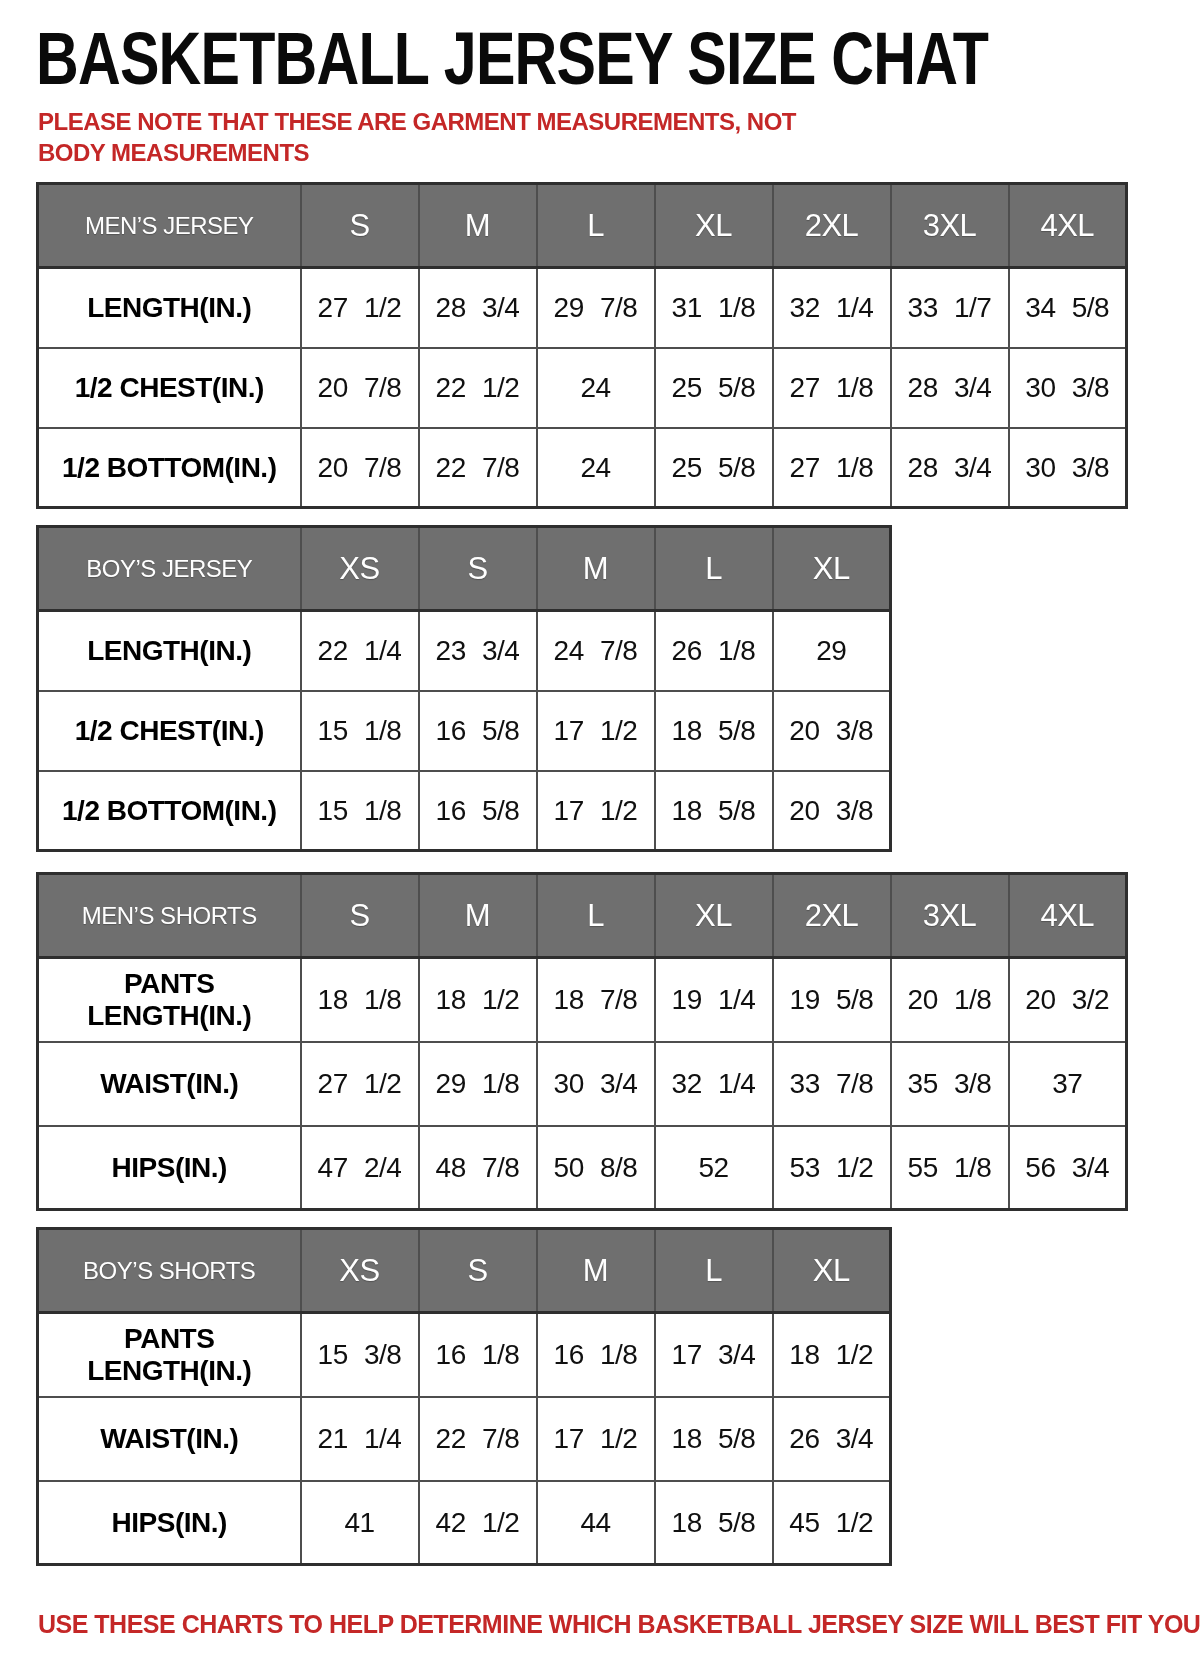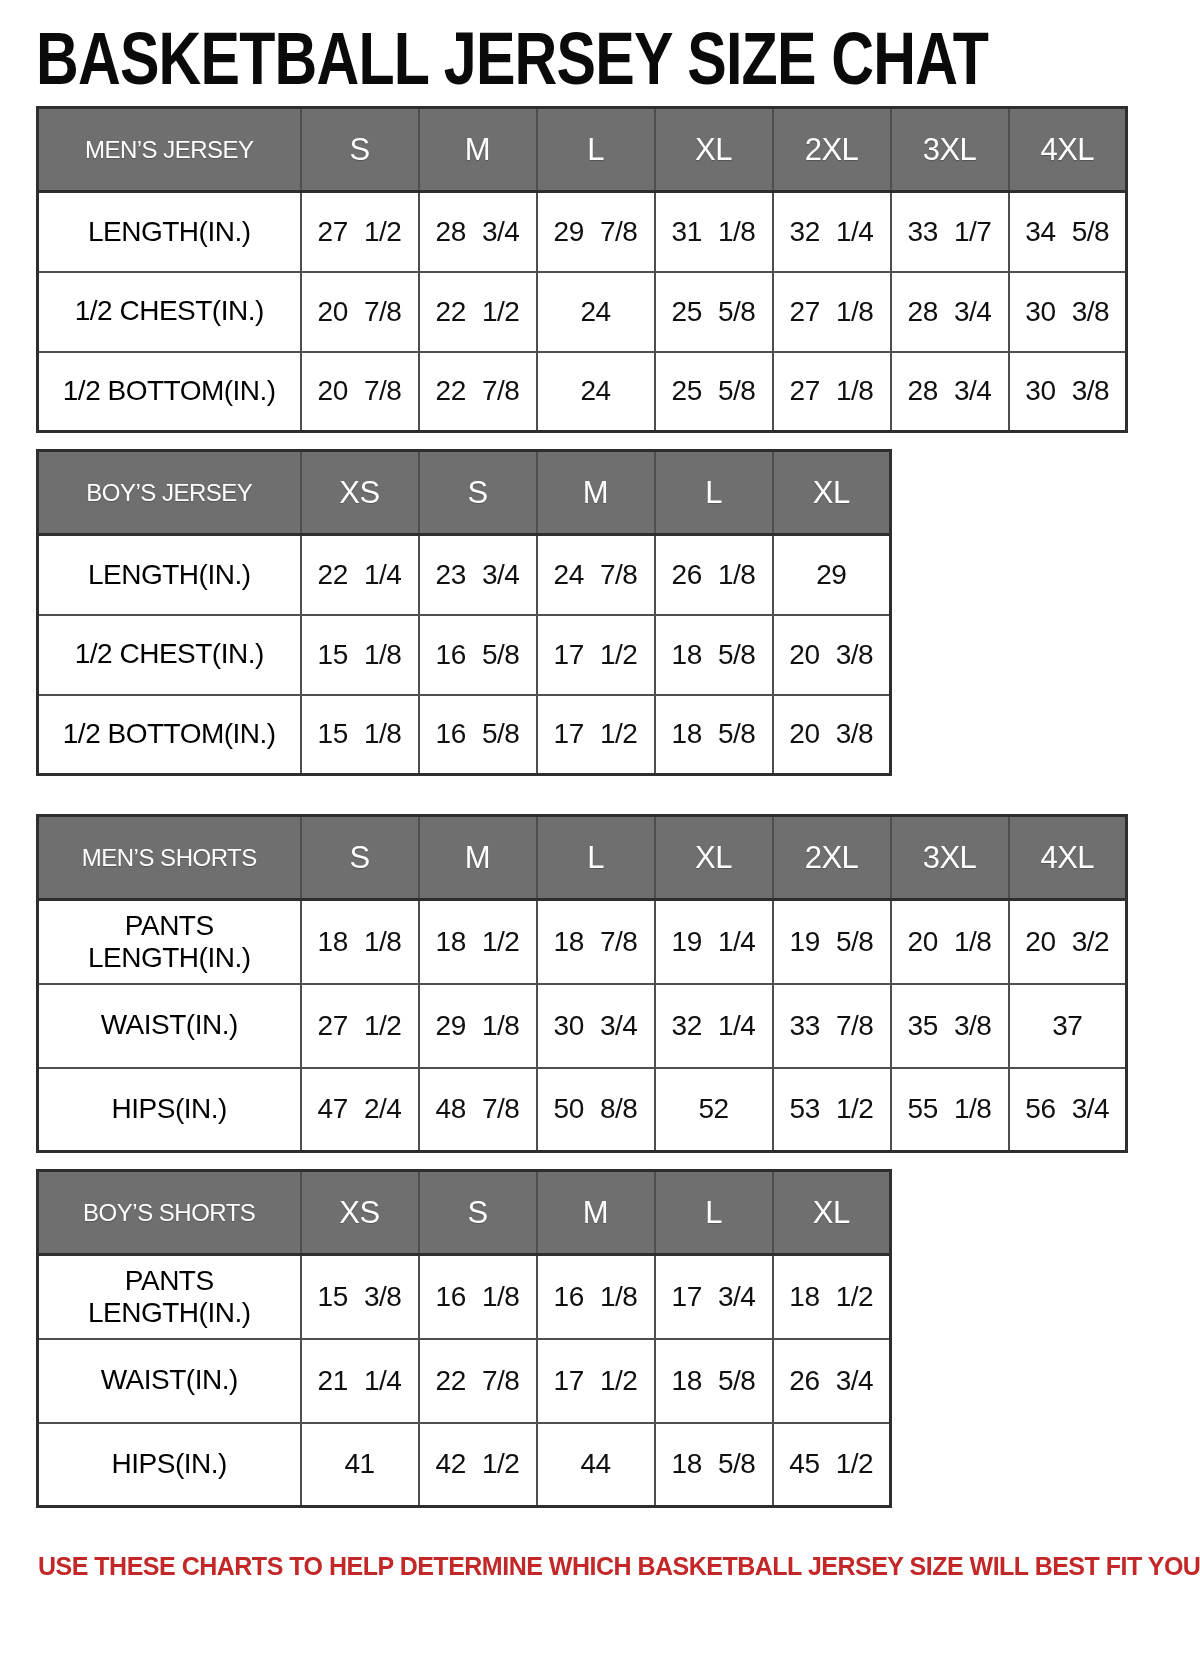--- a/index.html
+++ b/index.html
@@ -39,21 +39,21 @@
     line-height:1.3;
     max-width:810px;
     margin:0 0 14px 2px;
   }
   table{
     border-collapse:collapse;
     table-layout:fixed;
     border:3px solid var(--outer);
     margin:0 0 16px 0;
   }
-  table.gap-lg{margin-bottom:38px;}
+  table.gap-lg{margin-bottom:20px;}
   col.col-label{width:263px;}
   col.col-size{width:118px;}
   .cols-7{width:1089px;}
   .cols-5{width:853px;}
   th,td{
     border:2px solid var(--grid);
     text-align:center;
     vertical-align:middle;
     overflow:hidden;
   }
@@ -71,21 +71,21 @@
     font-size:24px;
     white-space:nowrap;
   }
   td{
     height:80px;
     font-size:28px;
     letter-spacing:-0.5px;
   }
   table.shorts td{height:84px;}
   td.row-label{
-    font-weight:400;
+    font-weight:700;
     font-size:28px;
     letter-spacing:-0.5px;
     padding:0 4px;
     line-height:1.15;
   }
   td.value{
     word-spacing:9px;
     color:#101010;
   }
   .footer-note{
@@ -97,20 +97,21 @@
     margin:44px 0 0 2px;
   }
 </style>
 </head>
 <body>
 
 <div class="page">
 
   <h1 class="title">BASKETBALL JERSEY SIZE CHAT</h1>
 
+  <p class="note">PLEASE NOTE THAT THESE ARE GARMENT MEASUREMENTS, NOT BODY MEASUREMENTS</p>
 
   <table class="size-table cols-7">
       <colgroup>
         <col class="col-label">
         <col class="col-size">
         <col class="col-size">
         <col class="col-size">
         <col class="col-size">
         <col class="col-size">
         <col class="col-size">

